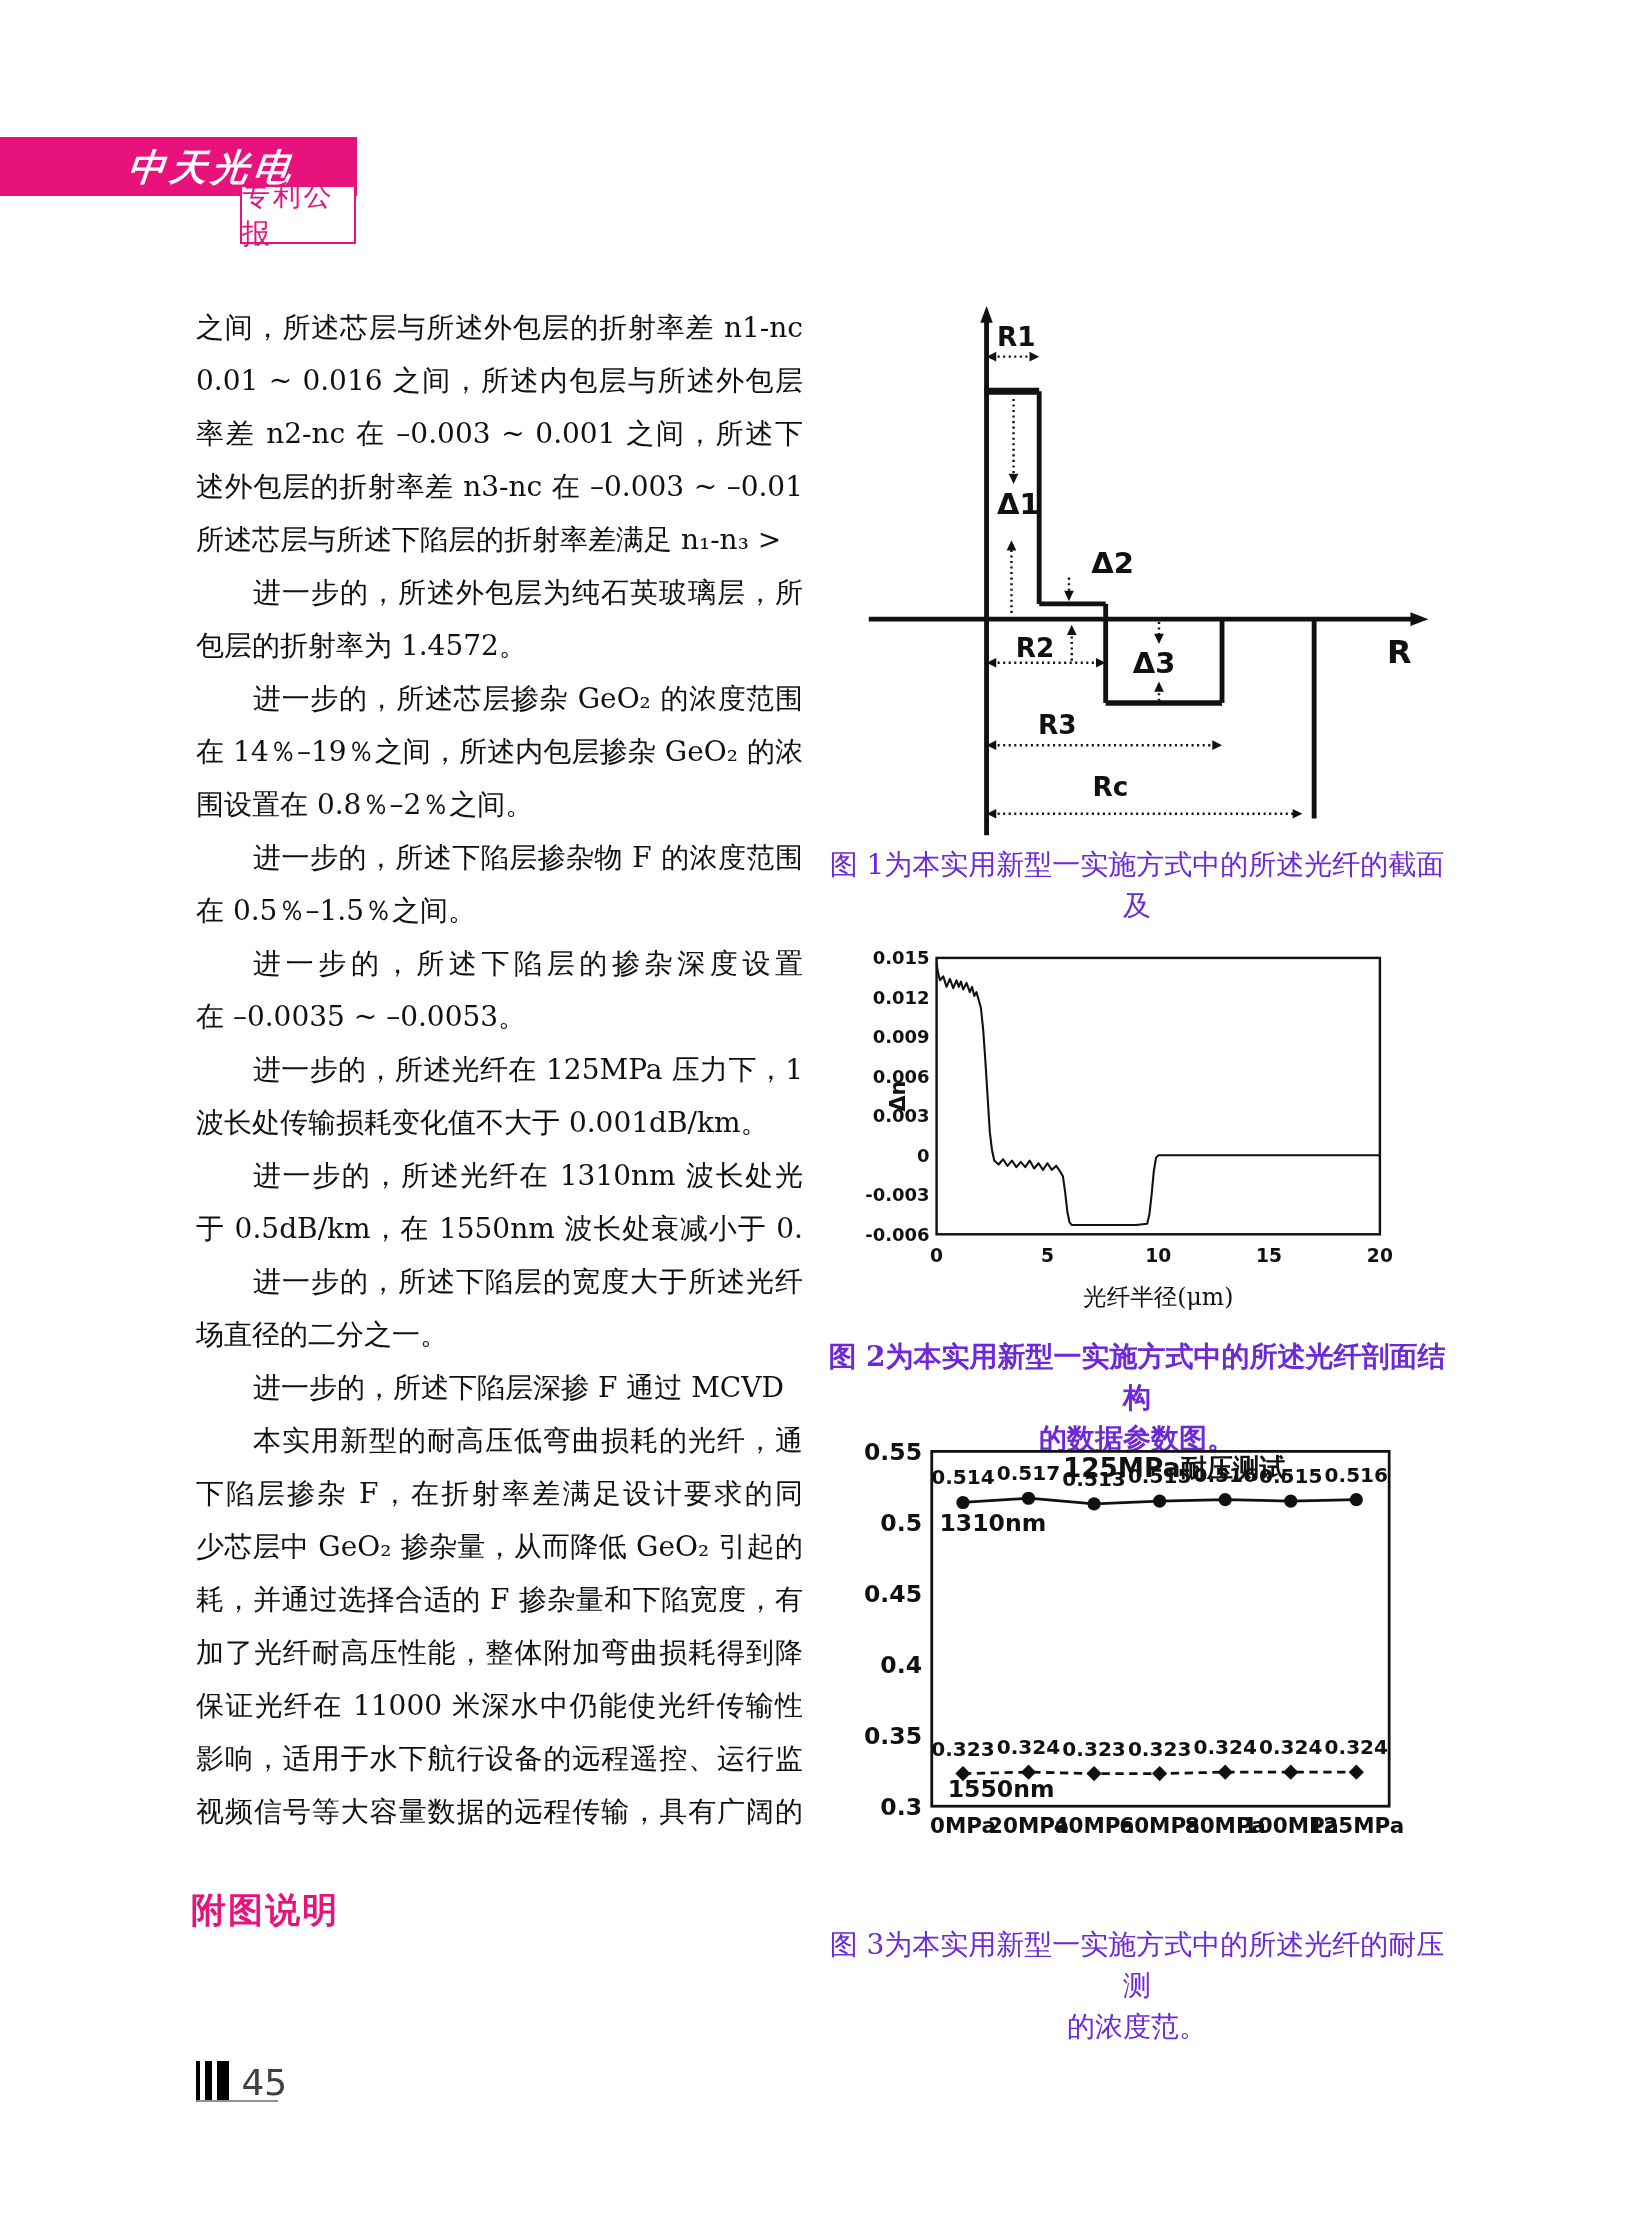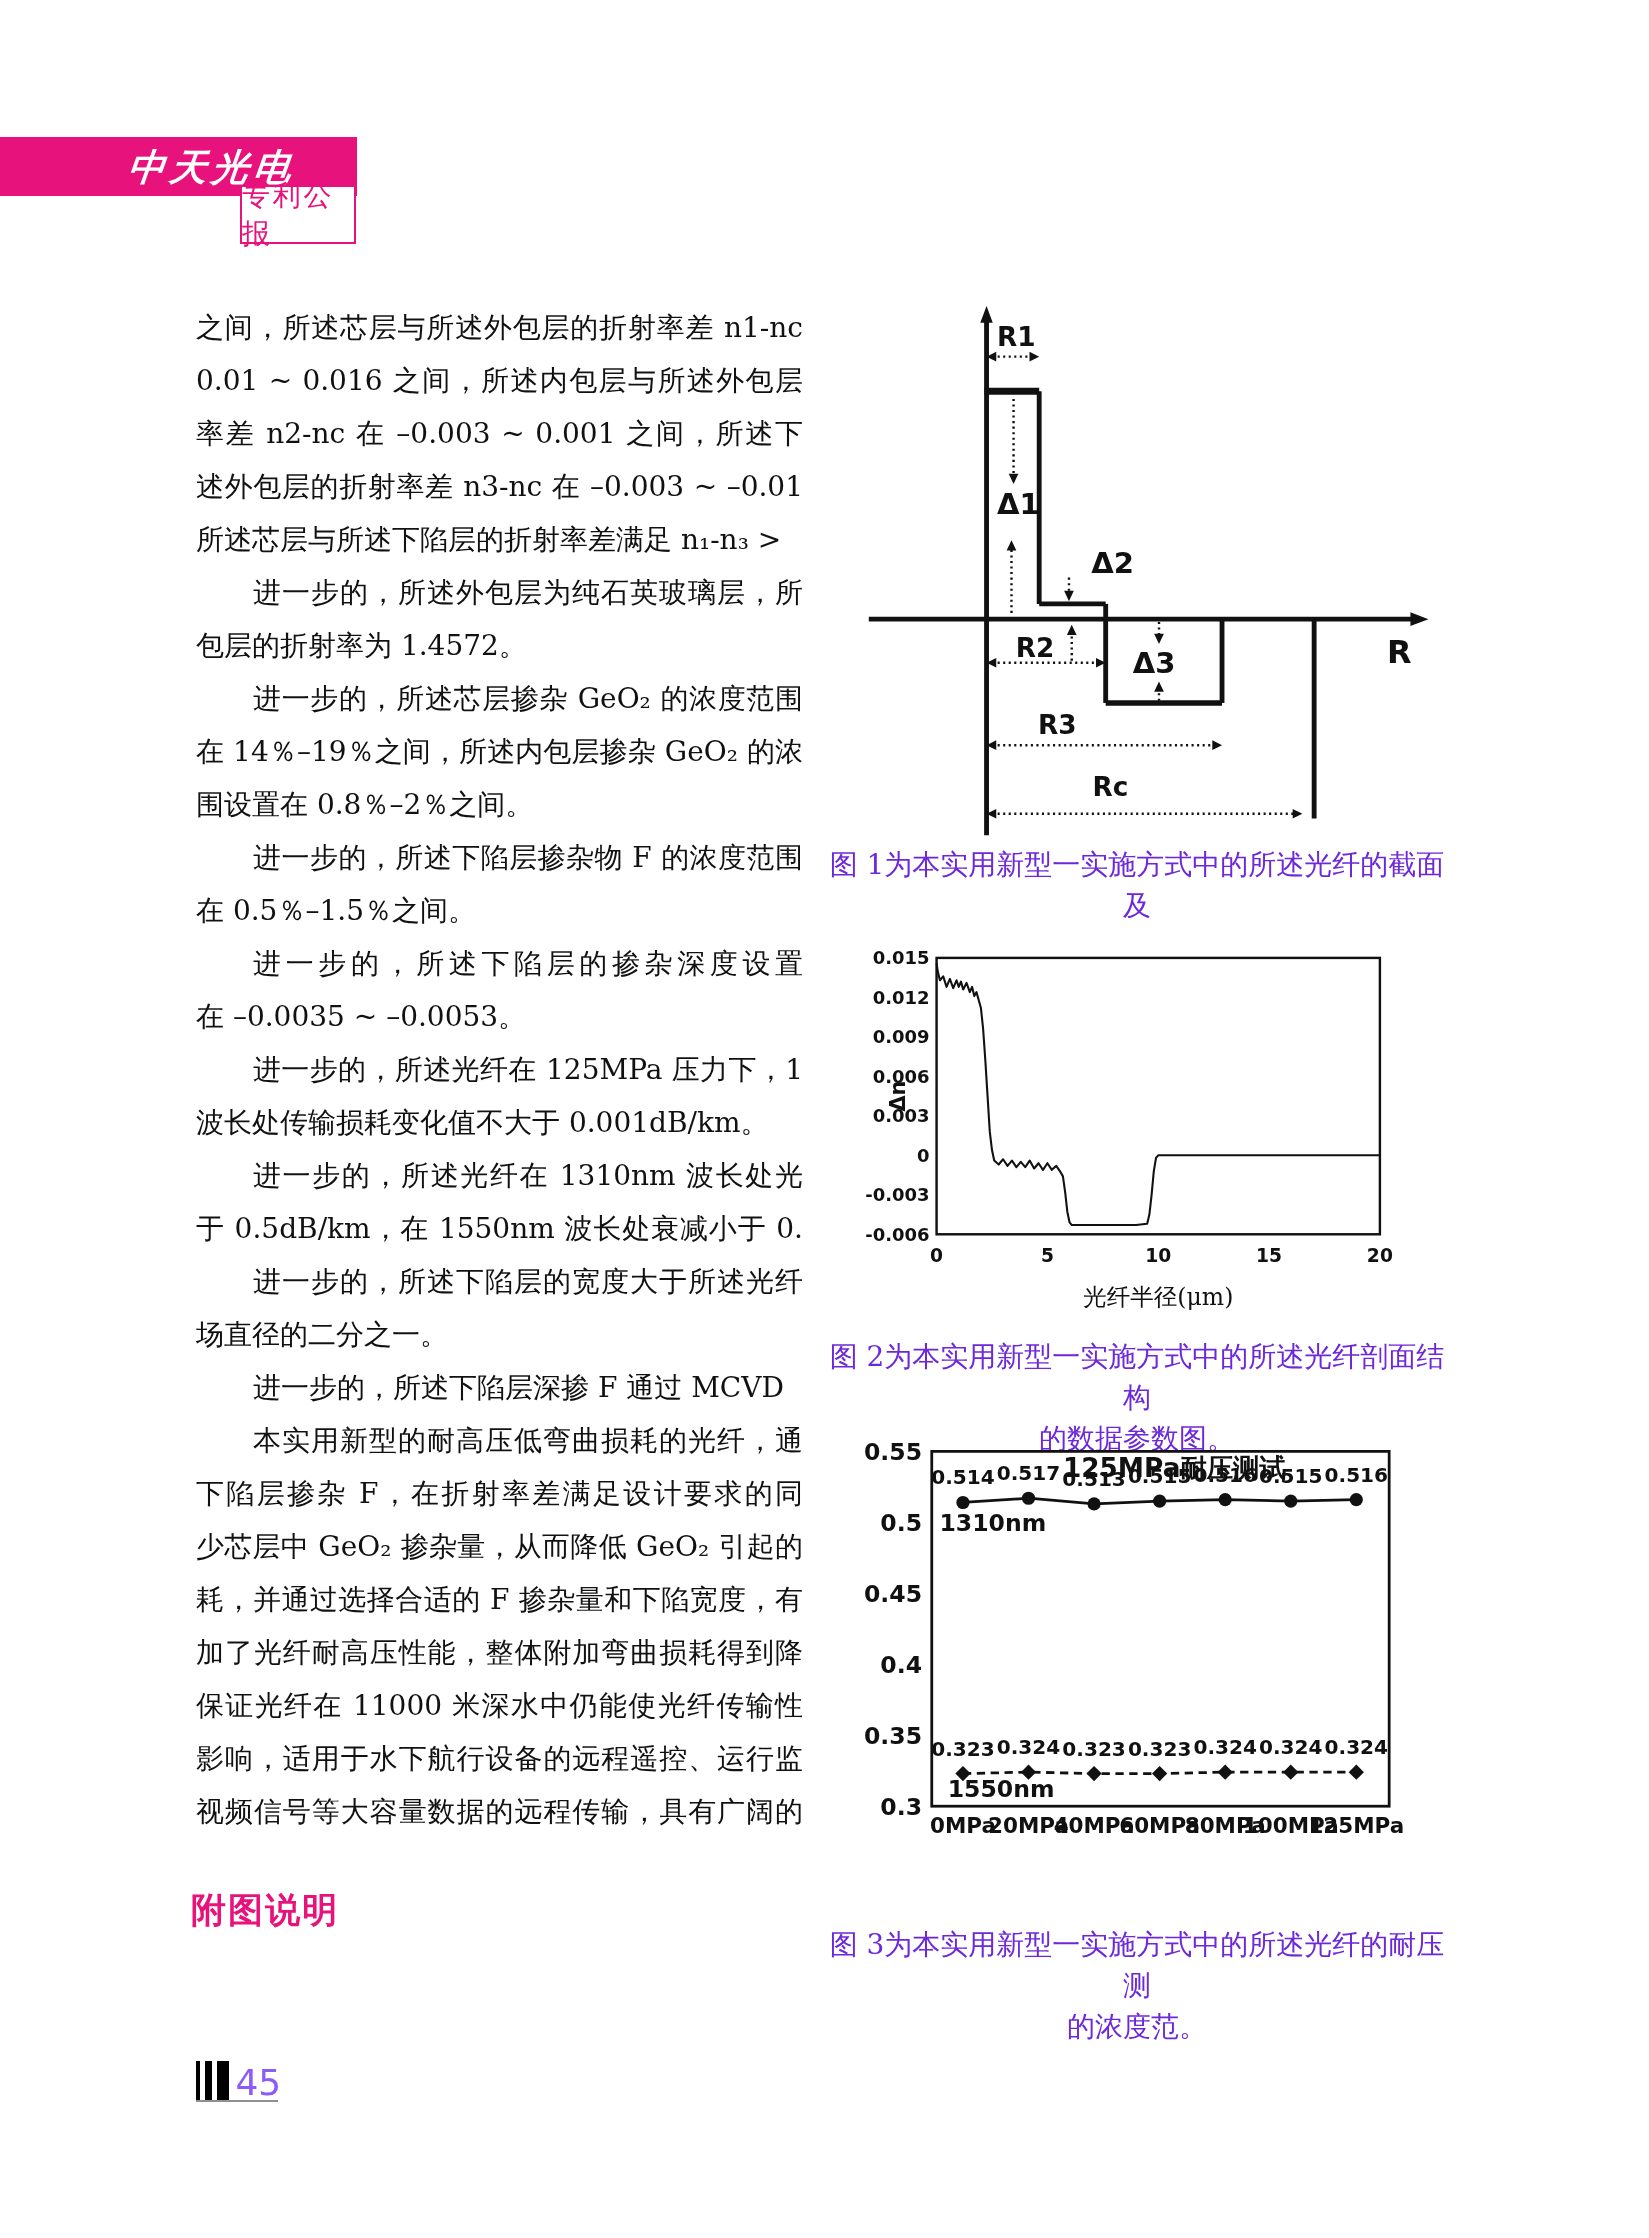--- a/index.html
+++ b/index.html
@@ -21,29 +21,29 @@
   .tline.ind{text-indent:57px;}
   .figheading{position:absolute;left:191px;top:1887px;font-size:35px;font-weight:bold;color:#e8127c;
          letter-spacing:2.1px;}
   
   svg{font-family:"DejaVu Sans","Liberation Sans",sans-serif;}
   .fig1{position:absolute;left:852px;top:277px;}
   .fig2{position:absolute;left:859px;top:928px;}
   .fig3{position:absolute;left:859px;top:1427px;}
   .caption{position:absolute;left:825px;width:624px;text-align:center;font-size:28px;line-height:41px;color:#6d28d9;}
   .cap1{top:844px;}
-  .cap2{top:1336px;}
+  .cap2{top:1336px;font-weight:bold;}
   .cap3{top:1924px;}
   
   .footer{position:absolute;left:196px;top:2061px;height:39px;display:flex;align-items:flex-end;}
   .fbar{display:inline-block;background:#000;height:39px;}
   .fbar.b1{width:3.5px;margin-right:5.5px;}
   .fbar.b2{width:7px;margin-right:4.9px;}
   .fbar.b3{width:12.5px;}
-  .pgnum{font-size:36px;line-height:0.95;margin-left:6px;color:#8b5cf6;
+  .pgnum{font-size:36px;line-height:0.95;margin-left:12px;color:#404040;
         font-family:"DejaVu Sans","Liberation Sans",sans-serif;}
   .footline{position:absolute;left:196px;top:2100px;width:82px;height:2.1px;background:#909090;}
 </style>
 </head>
 <body>
 
 <div class="page">
 
   <div class="brandbar">
     <div class="brand-logo">中天光电</div>

